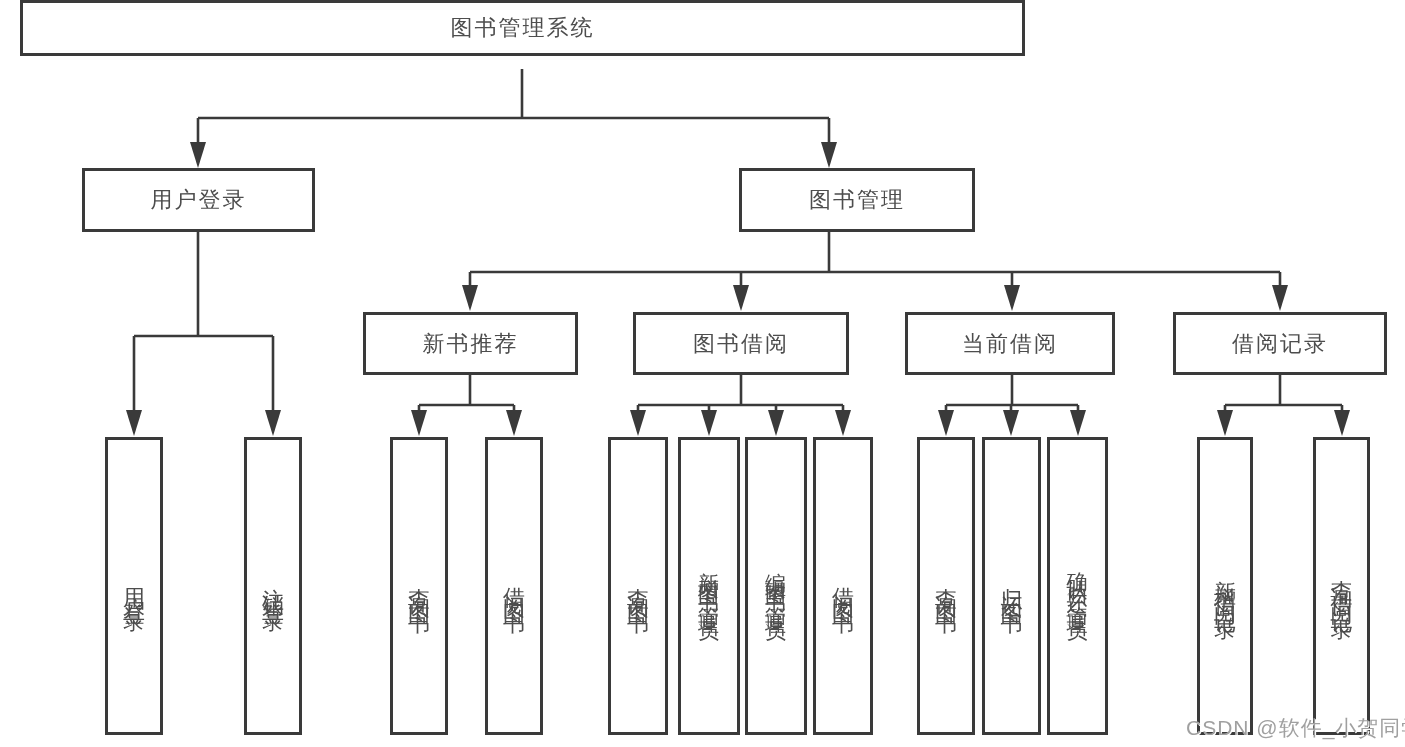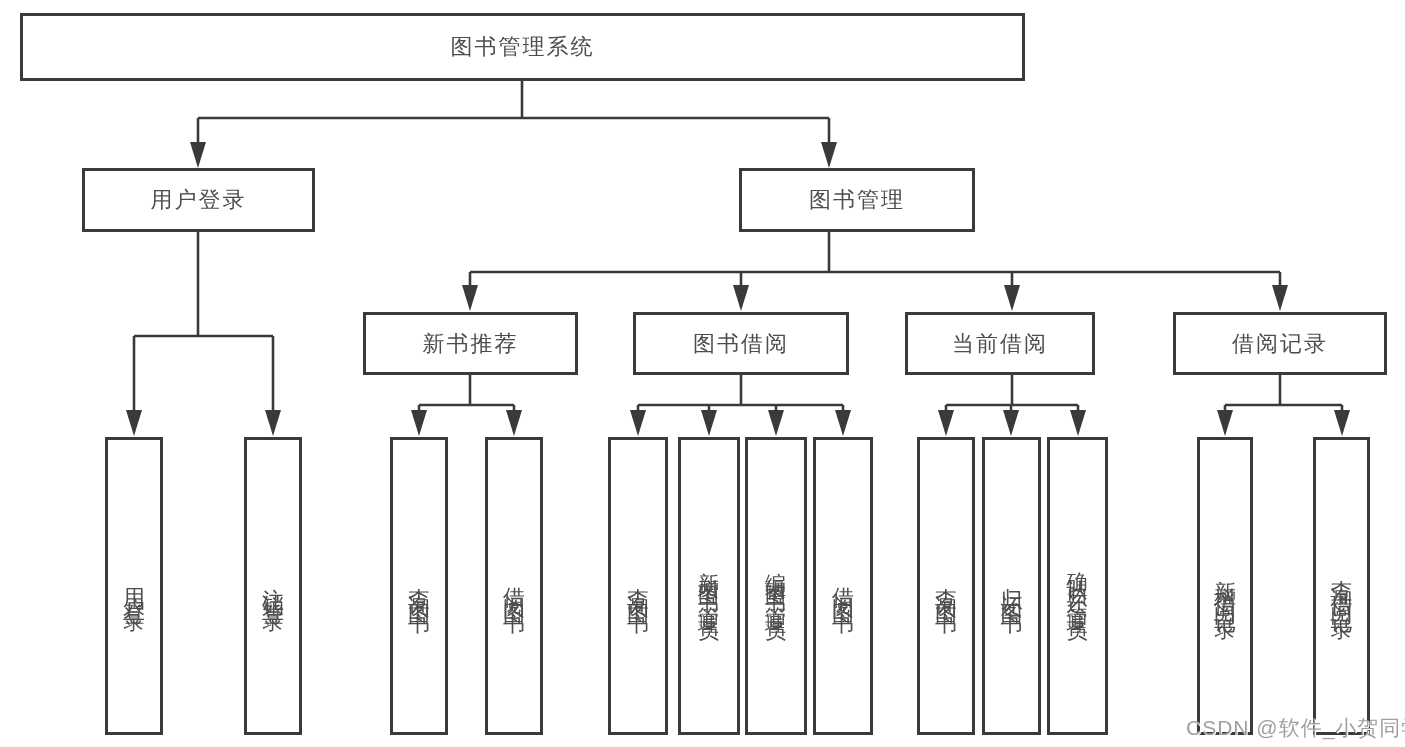--- a/index.html
+++ b/index.html
@@ -106,38 +106,38 @@
       <line x1="1078" y1="405" x2="1078" y2="414" stroke="#3a3a3a" stroke-width="2.6"></line>
       <polygon points="1070,410 1086,410 1078,436" fill="#3a3a3a"></polygon>
       <line x1="1280" y1="375" x2="1280" y2="405" stroke="#3a3a3a" stroke-width="2.6"></line>
       <line x1="1225" y1="405" x2="1342" y2="405" stroke="#3a3a3a" stroke-width="2.6"></line>
       <line x1="1225" y1="405" x2="1225" y2="414" stroke="#3a3a3a" stroke-width="2.6"></line>
       <polygon points="1217,410 1233,410 1225,436" fill="#3a3a3a"></polygon>
       <line x1="1342" y1="405" x2="1342" y2="414" stroke="#3a3a3a" stroke-width="2.6"></line>
       <polygon points="1334,410 1350,410 1342,436" fill="#3a3a3a"></polygon>
     </svg>
 
-  <div class="node" style="left:20px; top:13px; width:1005px; height:68px;justify-content:center;">
+  <div class="node" style="left:20px; top:0; width:1005px; height:56px;justify-content:center;">
     <span class="lbl">图书管理系统</span>
   </div>
 
   <div class="node" style="left:82px; top:168px; width:233px; height:64px;">
     <span class="lbl">用户登录</span>
   </div>
   <div class="node" style="left:711px; top:168px; width:236px; height:64px;margin-left:28px;">
     <span class="lbl">图书管理</span>
   </div>
 
   <div class="node" style="left:633px; top:312px; width:216px; height:63px;">
     <span class="lbl">图书借阅</span>
   </div>
   <div class="node" style="left:363px; top:312px; width:215px; height:63px;">
     <span class="lbl">新书推荐</span>
   </div>
-  <div class="node" style="left:905px; top:312px; width:190px; height:63px;">
+  <div class="node" style="left:905px; top:312px; width:210px; height:63px;">
     <span class="lbl">当前借阅</span>
   </div>
   <div class="node" style="left:1173px; top:312px; width:214px; height:63px;">
     <span class="lbl">借阅记录</span>
   </div>
 
   <div class="node leaf" style="left:105px; top:437px; width:58px; height:298px;">
     <span class="lbl-v">用户登录</span>
   </div>
   <div class="node leaf" style="left:244px; top:437px; width:58px; height:298px;">

